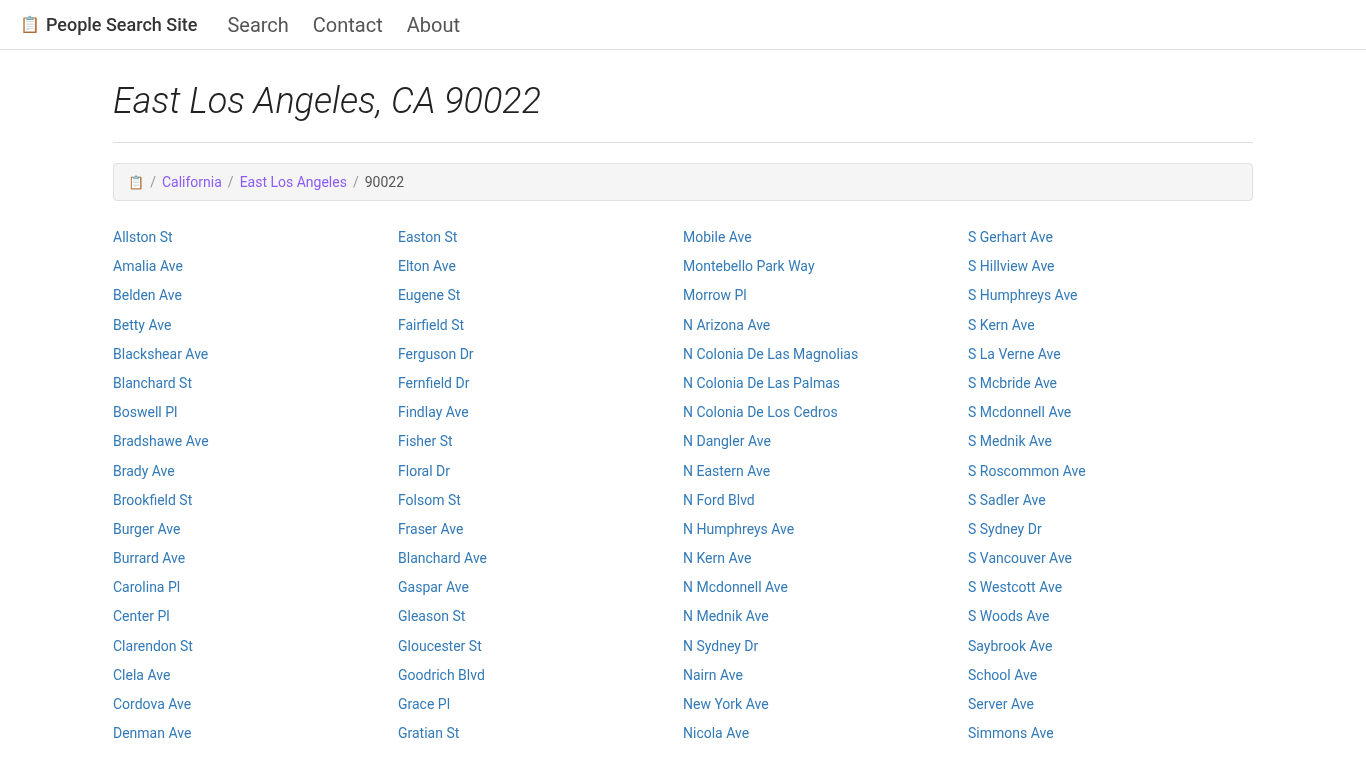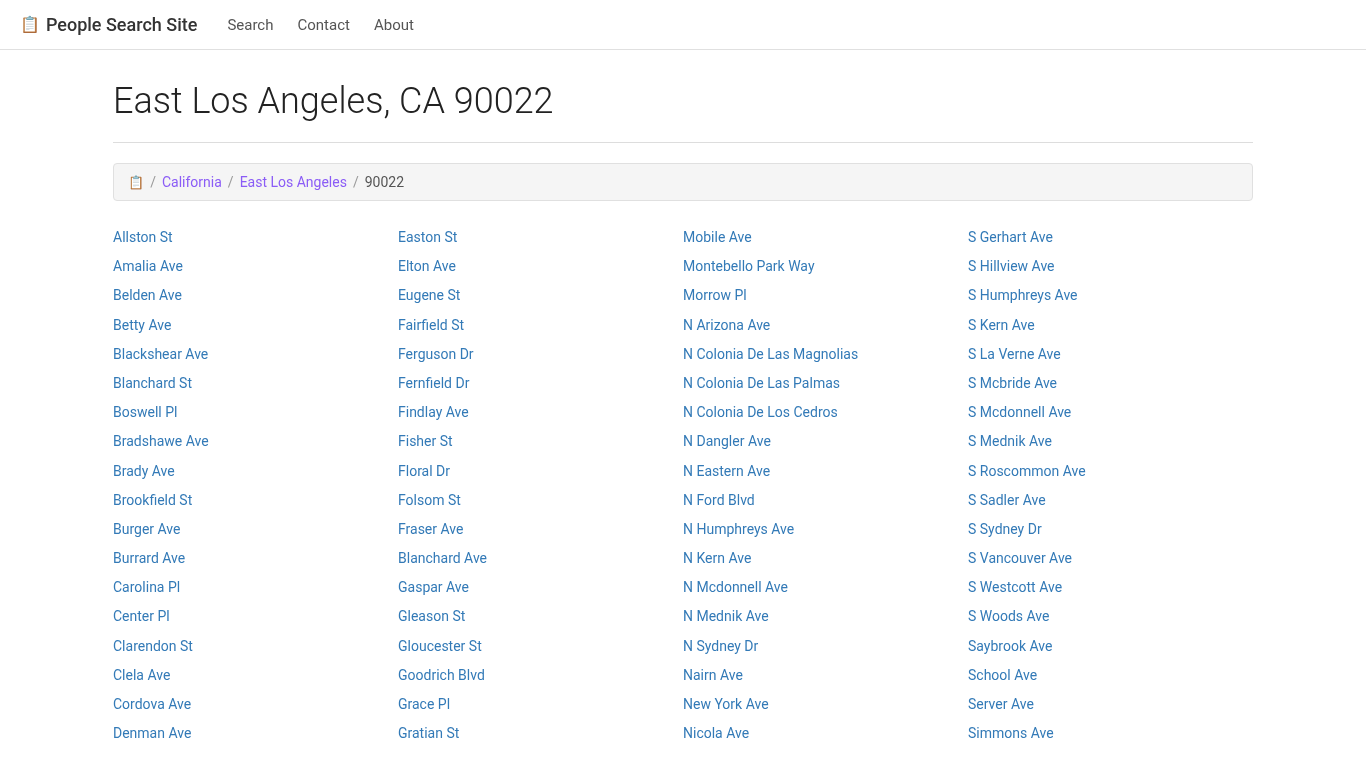--- a/index.html
+++ b/index.html
@@ -28,34 +28,35 @@
       font-size: 16px;
     }
     .navbar-nav {
       display: flex;
       list-style: none;
       gap: 24px;
     }
     .navbar-nav a {
       color: #555;
       text-decoration: none;
-      font-size: 15px;
+      font-size: 20px;
     }
 
     
     .container {
       max-width: 1180px;
       margin: 0 auto;
       padding: 30px 20px;
     }
     .page-title {
       font-size: 36px;
       font-weight: 300;
       color: #222;
       margin-bottom: 20px;
+      font-style: italic;
     }
     .divider {
       border: none;
       border-top: 1px solid #ddd;
       margin-bottom: 20px;
     }
 
     
     .breadcrumb {
       display: flex;

